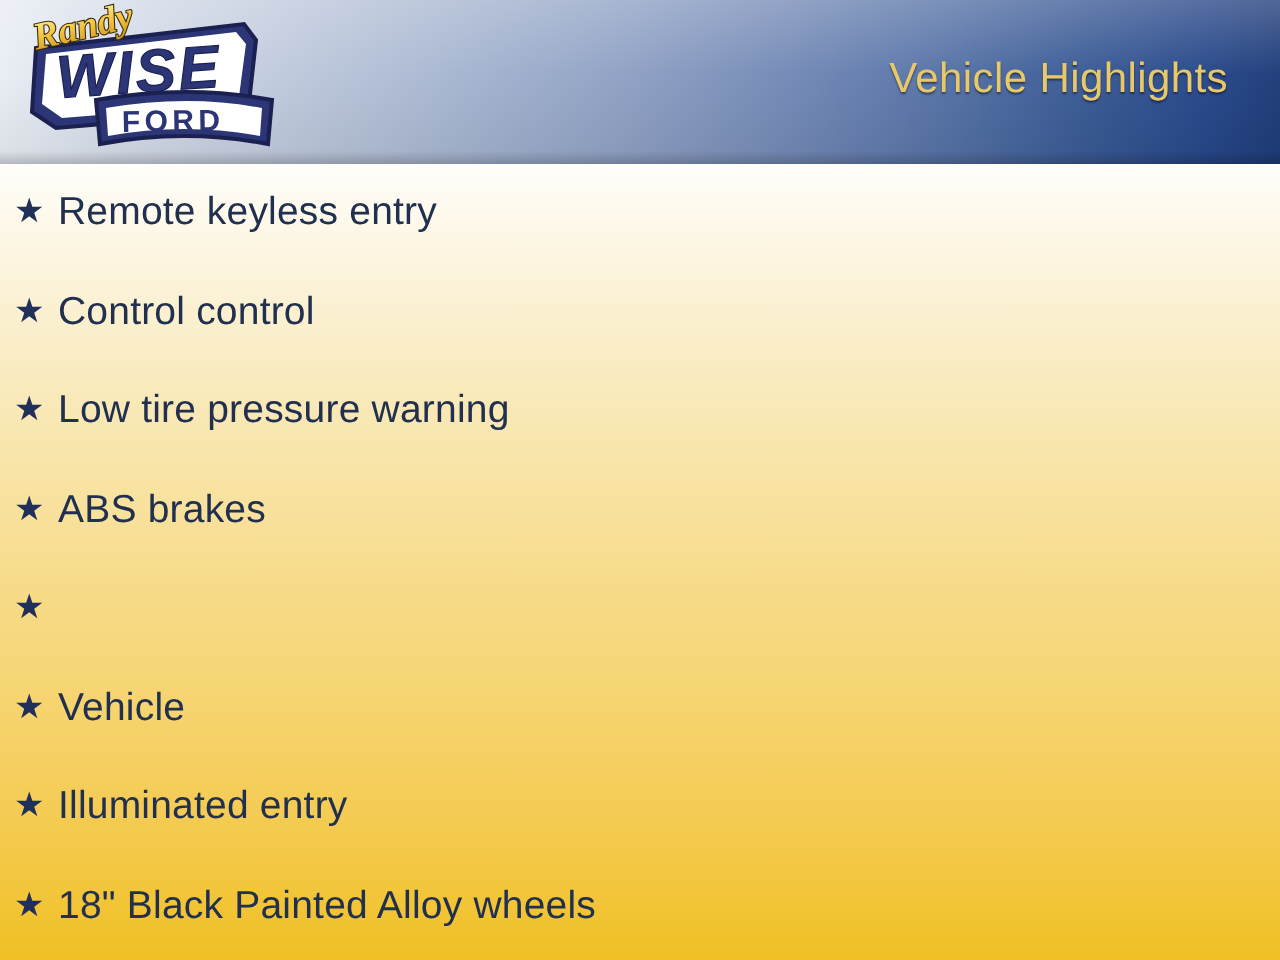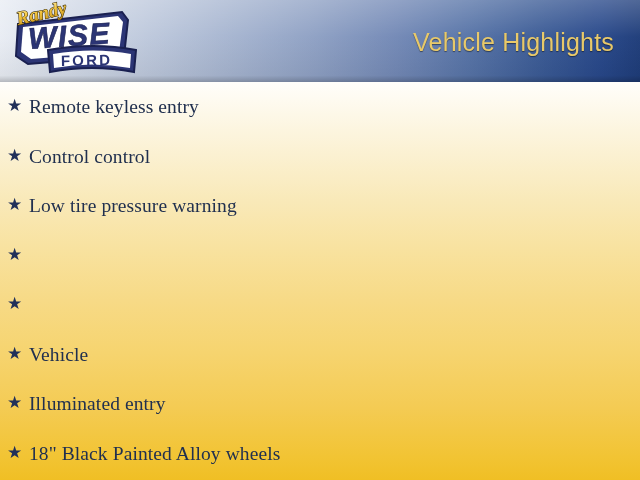--- a/index.html
+++ b/index.html
@@ -45,21 +45,21 @@
         #3a5a95 85%,
         #28488a 94%,
         #1f3d7a 100%);
     overflow: hidden;
   }
 
   .header-title {
     position: absolute;
     right: 26px;
     top: 28px;
-    font-size: 25px;
+    font-size: 21px;
     letter-spacing: 0.2px;
     color: #e8c96a;
     white-space: nowrap;
     text-shadow: 0 1px 1px rgba(0,0,0,0.45);
   }
 
   
   .logo {
     position: absolute;
     left: 4px;
@@ -121,21 +121,20 @@
     position: relative;
     top: -1px;
   }
 
   .highlight-label {
     font-size: 19.5px;
     color: #21304f;
     letter-spacing: 0.1px;
     white-space: nowrap;
     line-height: 1;
-    font-family: Liberation Serif, serif;
   }
 </style>
 </head>
 <body>
 
 <div class="page">
 
   <div class="header">
 
     <div class="logo">
@@ -183,20 +182,21 @@
         <span class="highlight-label">Control control</span>
       </li>
 
       <li class="highlight-item">
         <span class="bullet-star">★</span>
         <span class="highlight-label">Low tire pressure warning</span>
       </li>
 
       <li class="highlight-item">
         <span class="bullet-star">★</span>
+        <span class="highlight-label">ABS brakes</span>
       </li>
 
       <li class="highlight-item">
         <span class="bullet-star">★</span>
       </li>
 
       <li class="highlight-item">
         <span class="bullet-star">★</span>
         <span class="highlight-label">Vehicle</span>
       </li>

